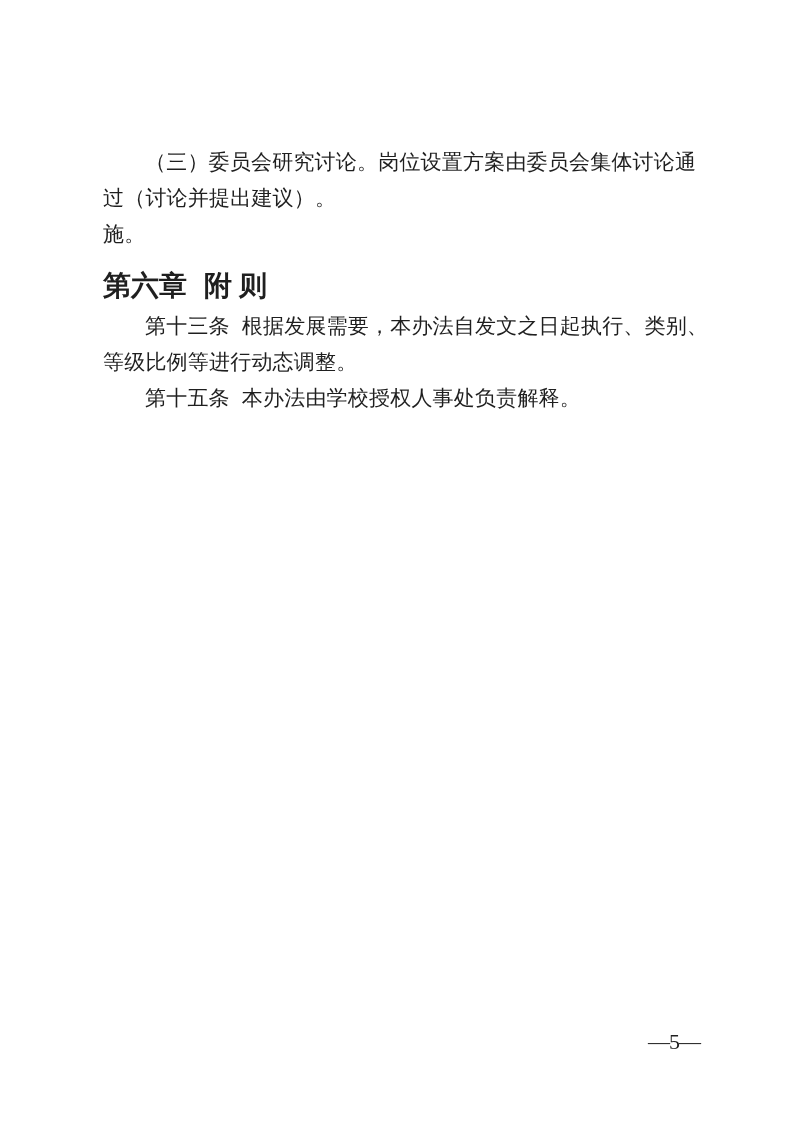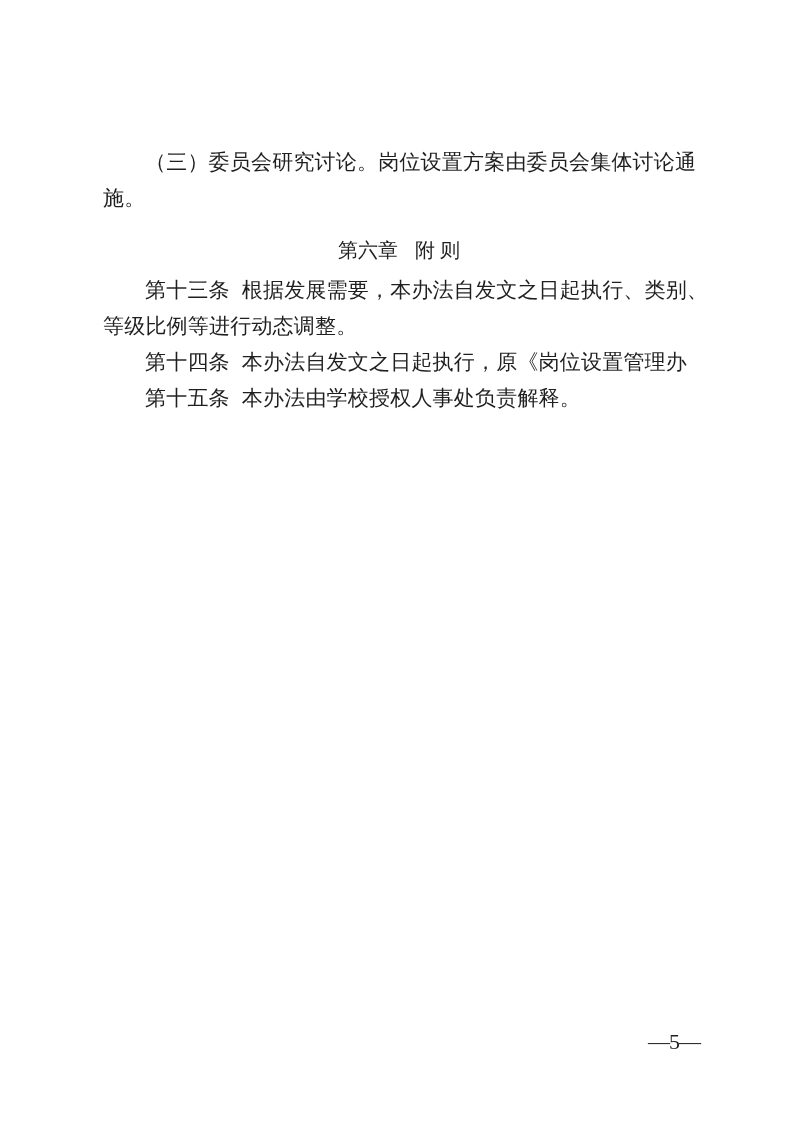--- a/index.html
+++ b/index.html
@@ -30,25 +30,25 @@
     letter-spacing: 0.2px;
   }
   .indent {
     text-indent: 42px;
   }
   .marker {
     font-weight: 400;
     margin-right: 12px;
   }
   .chapter-heading {
-    font-size: 20px;
-    font-weight: 400;
+    font-size: 28px;
+    font-weight: 700;
     line-height: 36px;
     height: 36px;
-    text-align: center;
+    text-align: left;
     margin: 16px 0 4px 0;
     white-space: nowrap;
   }
   .chapter-number {
     margin-right: 17px;
   }
   .page-number {
     position: absolute;
     right: 94px;
     top: 1030px;
@@ -59,35 +59,33 @@
     white-space: nowrap;
   }
 </style>
 </head>
 <body>
 
 <div class="page">
   <div class="content">
 
     <div class="line indent">（三）委员会研究讨论。岗位设置方案由委员会集体讨论通</div>
+    <div class="line">过（讨论并提出建议）。</div>
 
     <div class="line">施。</div>
 
     <div class="chapter-heading">
       <span class="chapter-number">第六章</span><span>附 则</span>
     </div>
 
     <div class="line indent">
       <span class="marker">第十三条</span><span>根据发展需要，本办法自发文之日起执行、类别、</span>
     </div>
     <div class="line">等级比例等进行动态调整。</div>
 
-    <div class="line indent">
-      <span class="marker">第十四条</span><span>本办法自发文之日起执行，原《岗位设置管理办</span>
-    </div>
 
     <div class="line indent">
       <span class="marker">第十五条</span><span>本办法由学校授权人事处负责解释。</span>
     </div>
 
   </div>
 
   <div class="page-number">—5—</div>
 </div>
 

